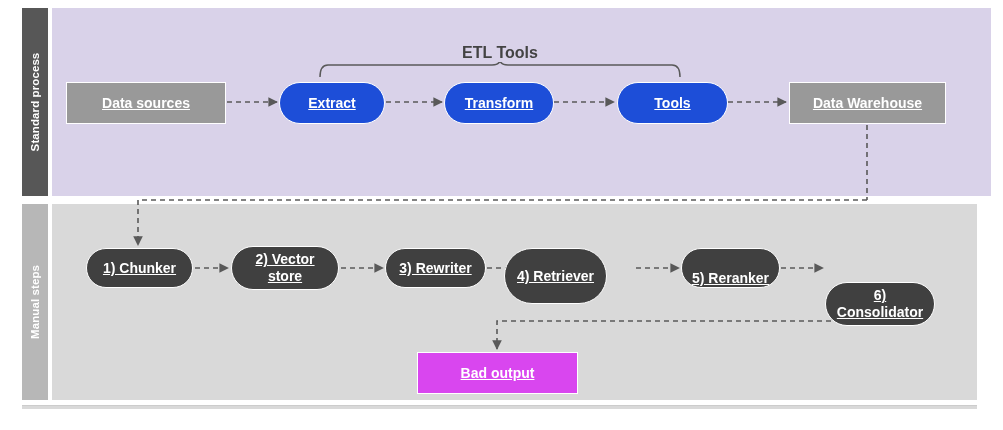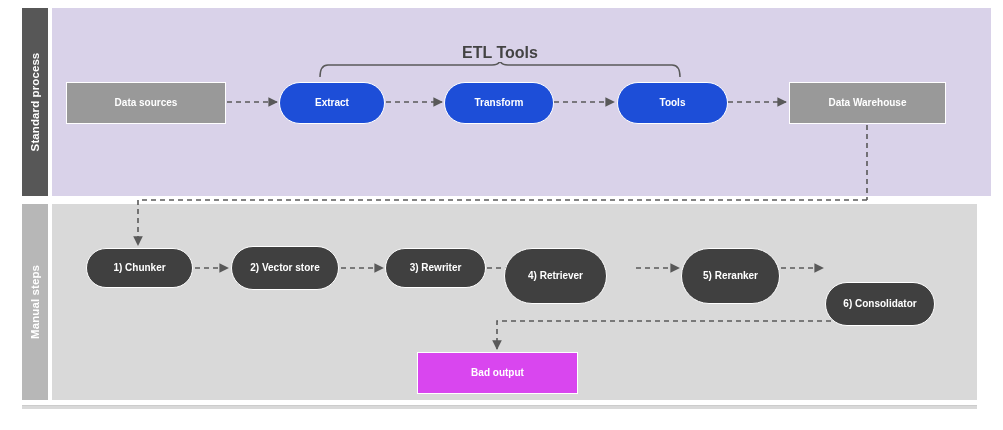--- a/index.html
+++ b/index.html
@@ -56,24 +56,25 @@
   
   .node {
     position: absolute;
     box-sizing: border-box;
     display: flex;
     align-items: center;
     justify-content: center;
     text-align: center;
     color: #ffffff;
     font-weight: bold;
-    font-size: 10px;
+    font-size: 14px;
     line-height: 1.18;
     border: 1.5px solid #ffffff;
     padding: 0 6px;
+    text-decoration: underline;
   }
   .node.rect   { border-radius: 0; }
   .node.pill   { border-radius: 999px; }
   .node.gray   { background: #999999; }
   .node.purple { background: #1d4ed8; }
   .node.softgray { background: #404040; }
   .node.yellow { background: #d946ef; }
 
   
   #etl-label {
@@ -177,21 +178,21 @@
   </div>
   <div class="node pill softgray" style="left:231px; top:246px; width:108px; height:44px;">
     <span>2) Vector store</span>
   </div>
   <div class="node pill softgray" style="left:385px; top:248px; width:101px; height:40px;">
     <span>3) Rewriter</span>
   </div>
   <div class="node pill softgray" style="left:504px; top:248px; width:103px; height:56px;">
     <span>4) Retriever</span>
   </div>
-  <div class="node pill softgray" style="left:681px; top:248px; width:99px;  height:56px;">
+  <div class="node pill softgray" style="left:681px; top:248px; width:99px;  height:40px;align-items:flex-end;">
     <span>5) Reranker</span>
   </div>
   <div class="node pill softgray" style="left:825px; top:246px; width:110px; height:44px;margin-top:36px;">
     <span>6) Consolidator</span>
   </div>
 
   <div class="node rect yellow" style="left:417px; top:352px; width:161px; height:42px;">
     <span>Bad output</span>
   </div>
 

